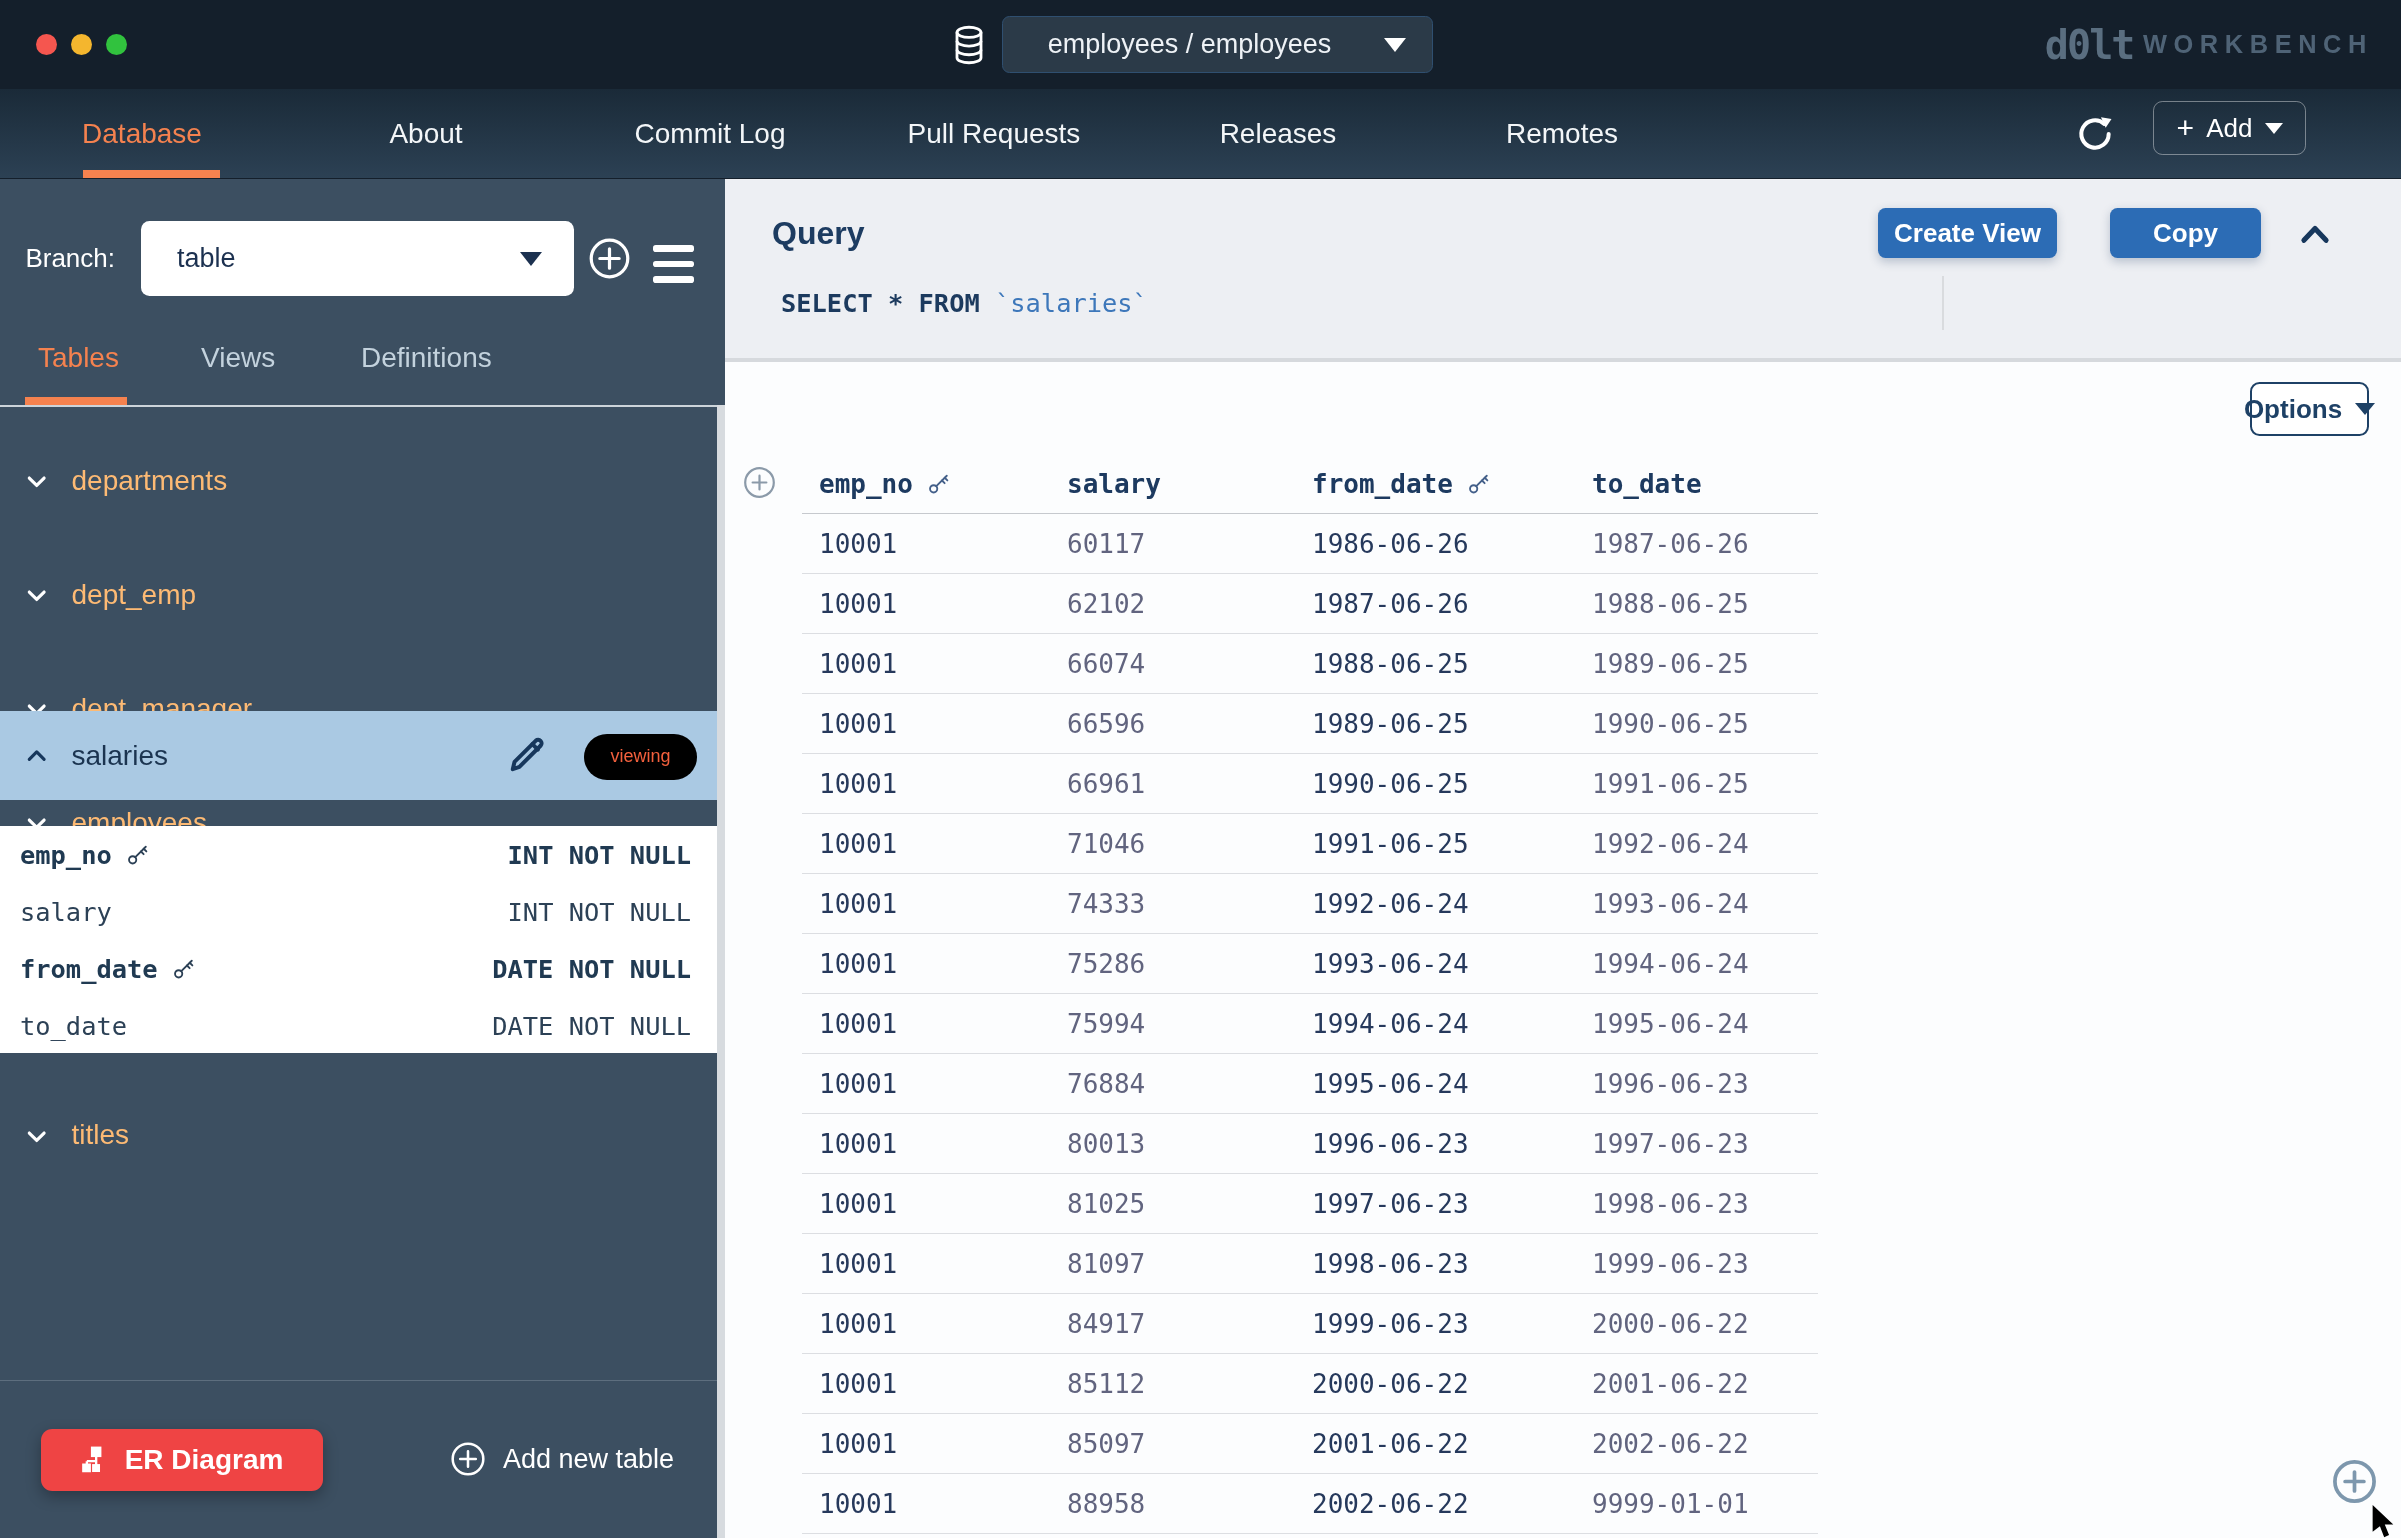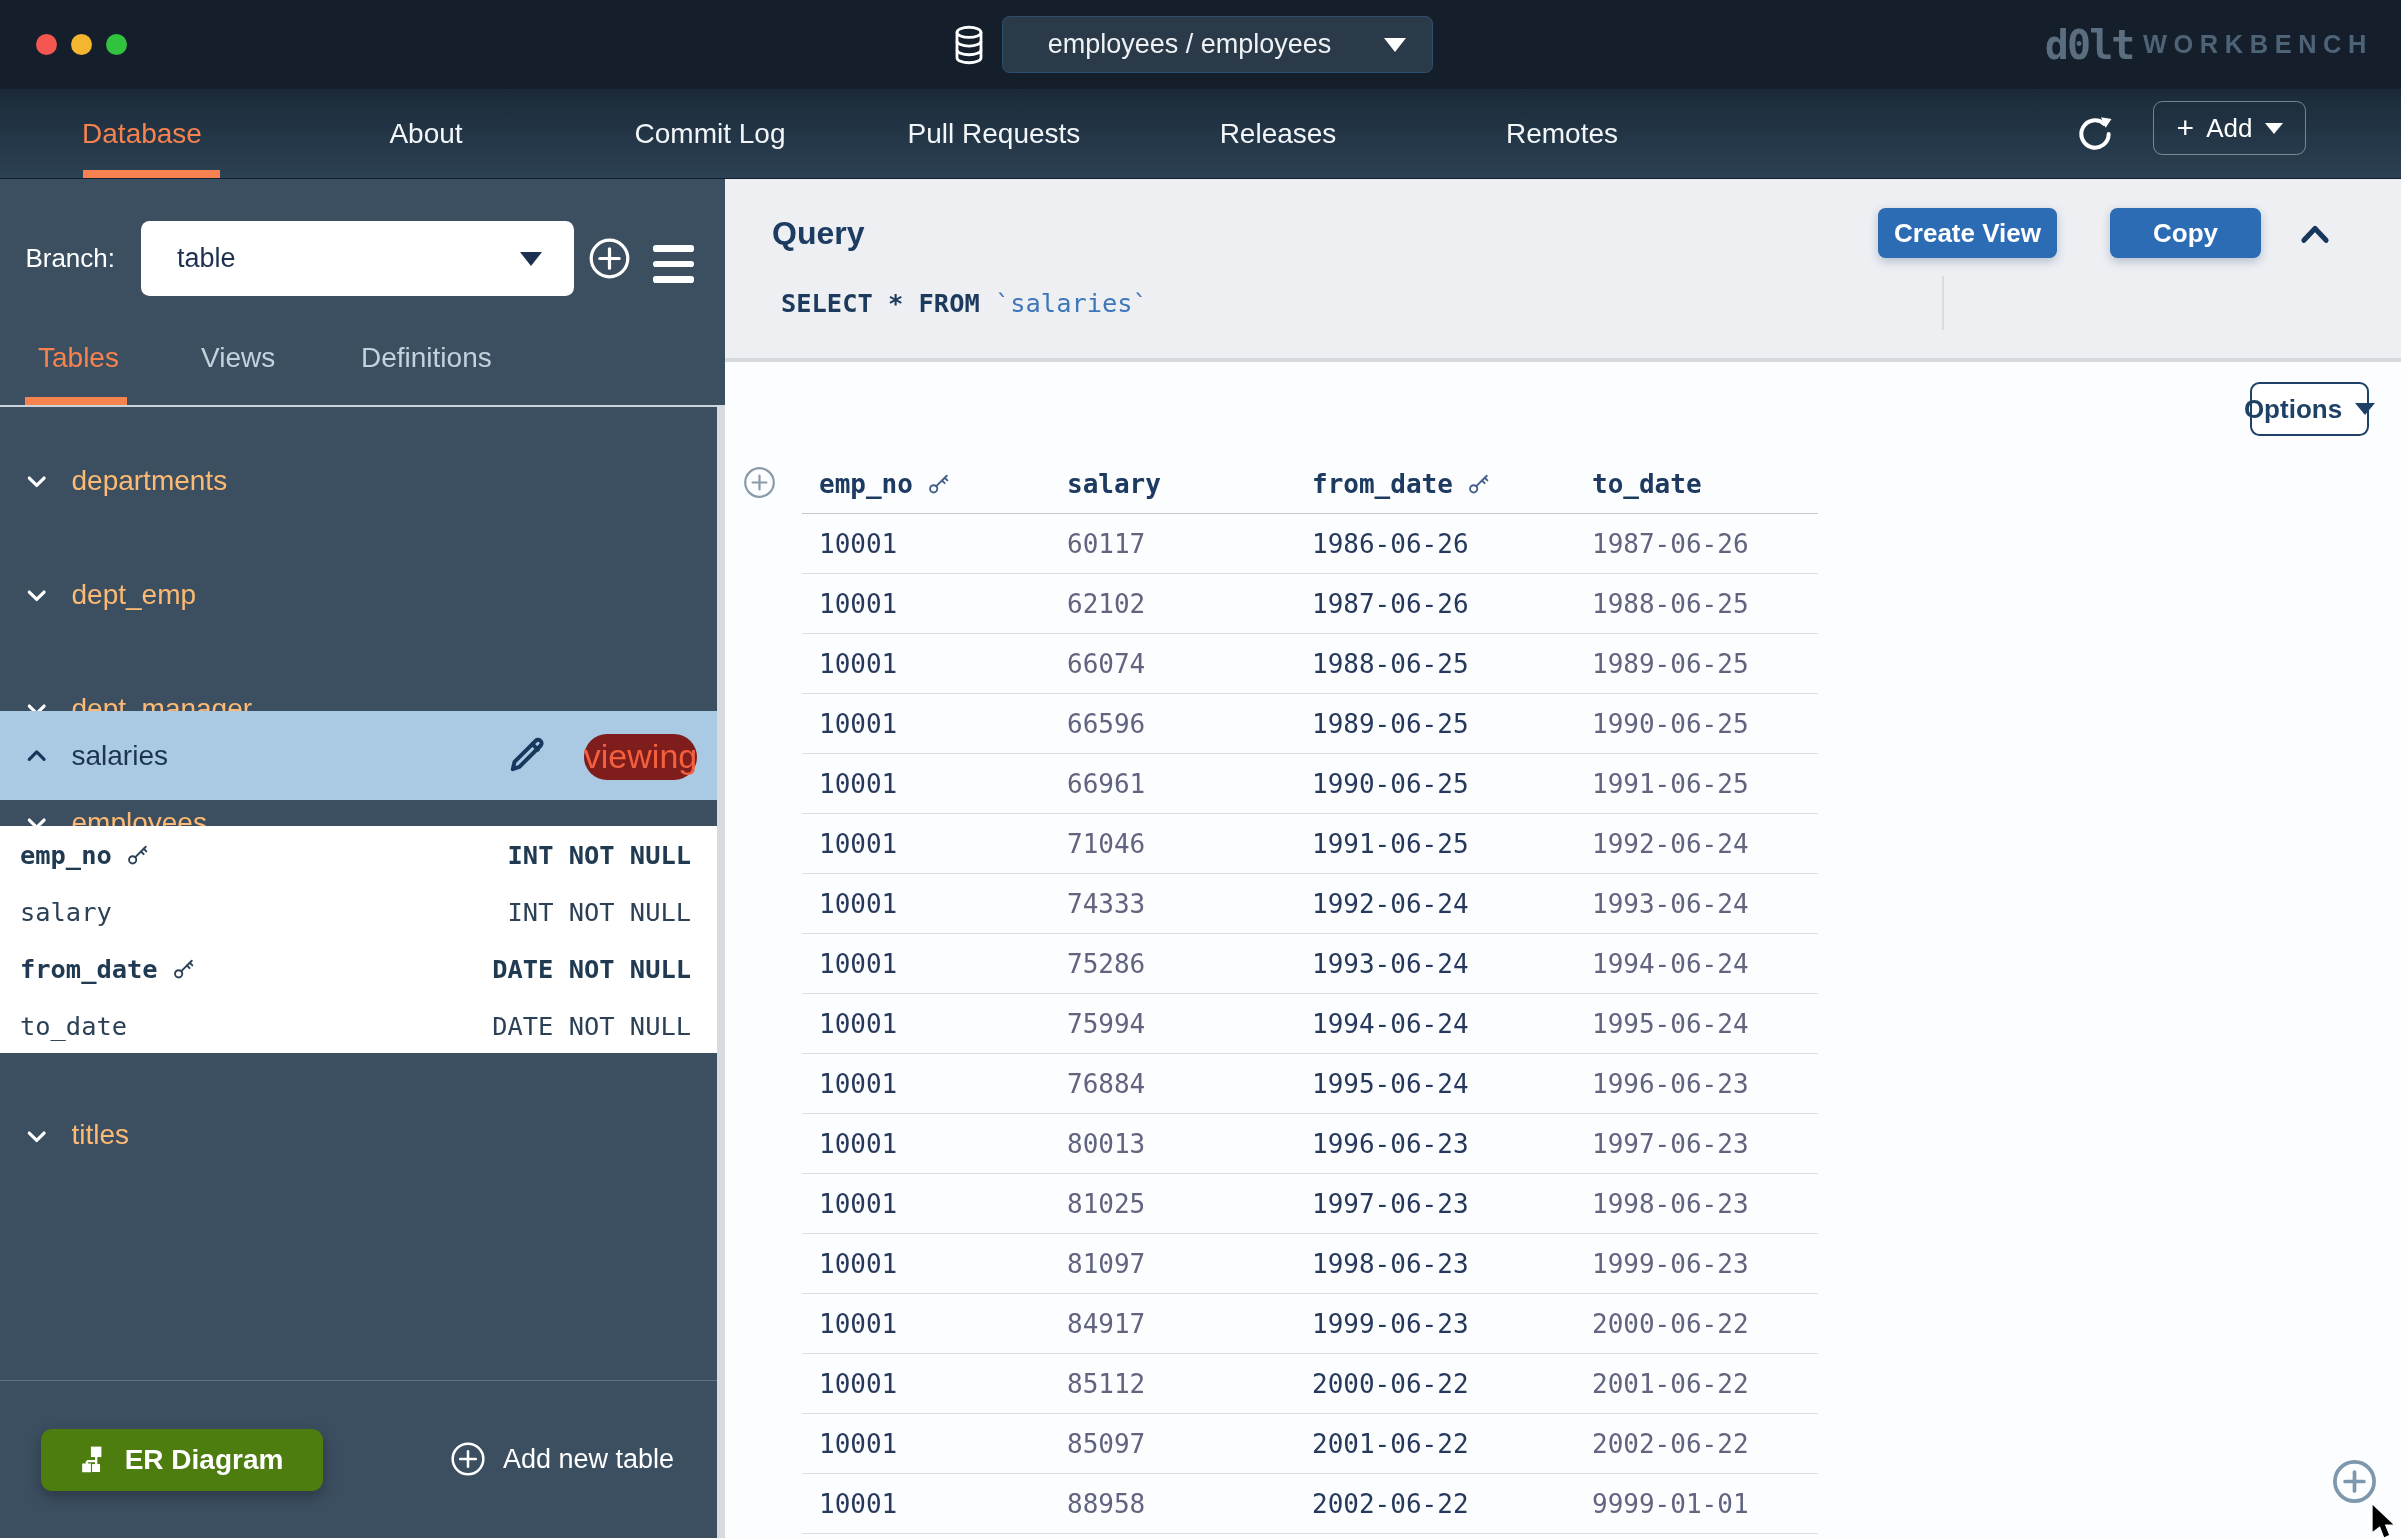--- a/index.html
+++ b/index.html
@@ -66,35 +66,35 @@
   .tbl-list-after{position:absolute;left:0;top:874px;width:725px;padding-top:9.4px;}
   .tbl-item{height:82px;display:flex;align-items:center;padding-left:23.5px;gap:22.6px;
             color:#fdba74;font-size:28px;margin-top:32px;}
   .tbl-item .icn{display:flex;color:#fff;}
 
   .active-table{position:absolute;left:0;top:532px;width:725px;height:89px;background:#aac9e3;
                 display:flex;align-items:center;padding-left:23.5px;gap:22.6px;box-sizing:border-box;
                 color:#1b3450;font-size:28px;}
   .active-table .icn{display:flex;color:#17375c;}
   .pencil-btn{position:absolute;left:508px;top:25.4px;width:38px;height:38px;color:#17375c;}
-  .viewing-badge{position:absolute;left:584px;top:22.6px;width:113px;height:46px;background:#7f1d1d;
-                 border-radius:23.5px;color:#f2603d;font-size:34px;display:flex;align-items:center;
+  .viewing-badge{position:absolute;left:584px;top:22.6px;width:113px;height:46px;background:#000000;
+                 border-radius:23.5px;color:#f2603d;font-size:18px;display:flex;align-items:center;
                  justify-content:center;}
 
   .schema{position:absolute;left:0;top:647px;width:725px;height:227px;background:#ffffff;
           font-family:"DejaVu Sans Mono",monospace;font-size:25.4px;color:#2c4156;}
   .schema-row{height:57px;display:flex;align-items:center;justify-content:space-between;
               padding:0 34px 0 20px;}
   .schema-name{display:flex;align-items:center;gap:14px;}
   .schema-name .key-svg{color:#2c4156;}
   .pk{font-weight:bold;color:#203a52;}
 
   .sidebar-footer{position:absolute;left:0;bottom:0;width:725px;height:159px;
                   border-top:1.9px solid #5d6e7e;box-sizing:border-box;}
-  .er-btn{position:absolute;left:41px;top:48px;width:282px;height:62px;background:#4d7c0f;
+  .er-btn{position:absolute;left:41px;top:48px;width:282px;height:62px;background:#ef4444;
           border-radius:11.3px;color:#fff;font-weight:bold;font-size:28px;display:flex;
           align-items:center;justify-content:center;gap:16px;box-shadow:0 5.6px 15px rgba(0,0,0,.3);}
   .add-table{position:absolute;left:450px;top:45px;height:66px;display:flex;align-items:center;
              gap:17px;color:#fff;font-size:27px;}
   .add-table .icn{display:flex;color:#fff;}
   .scroll-strip{position:absolute;right:0;top:226px;bottom:0;width:8.5px;background:#d7dbdf;}
 
   
   .main{position:absolute;top:179px;left:725px;width:1676px;height:1360px;background:#edeff3;}
   .query-title{position:absolute;left:47px;top:36px;font-size:32px;font-weight:bold;color:#1d3c61;}

